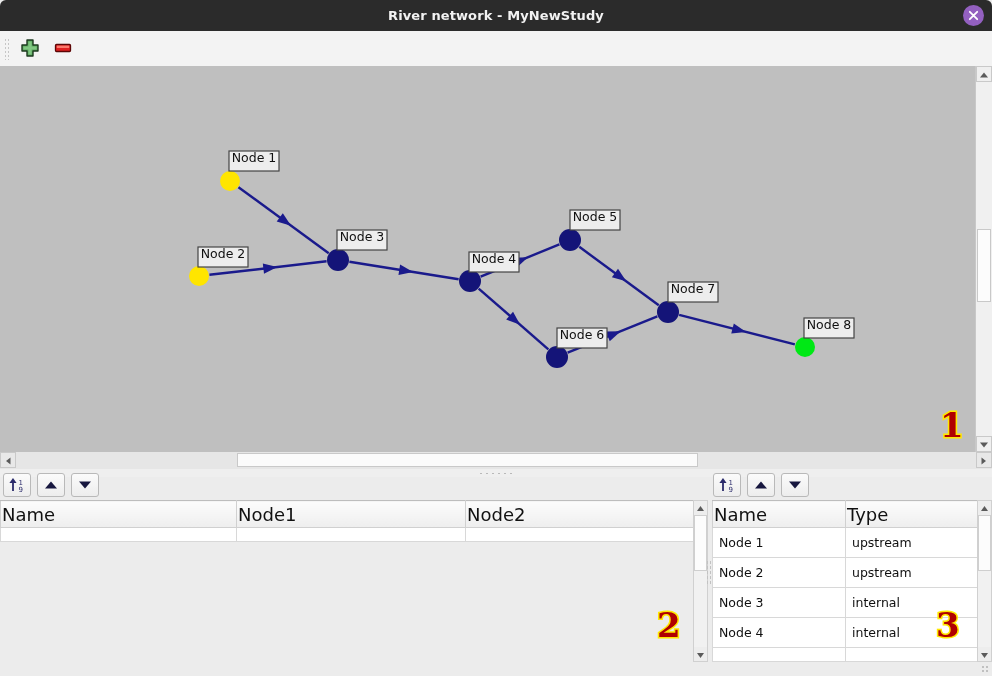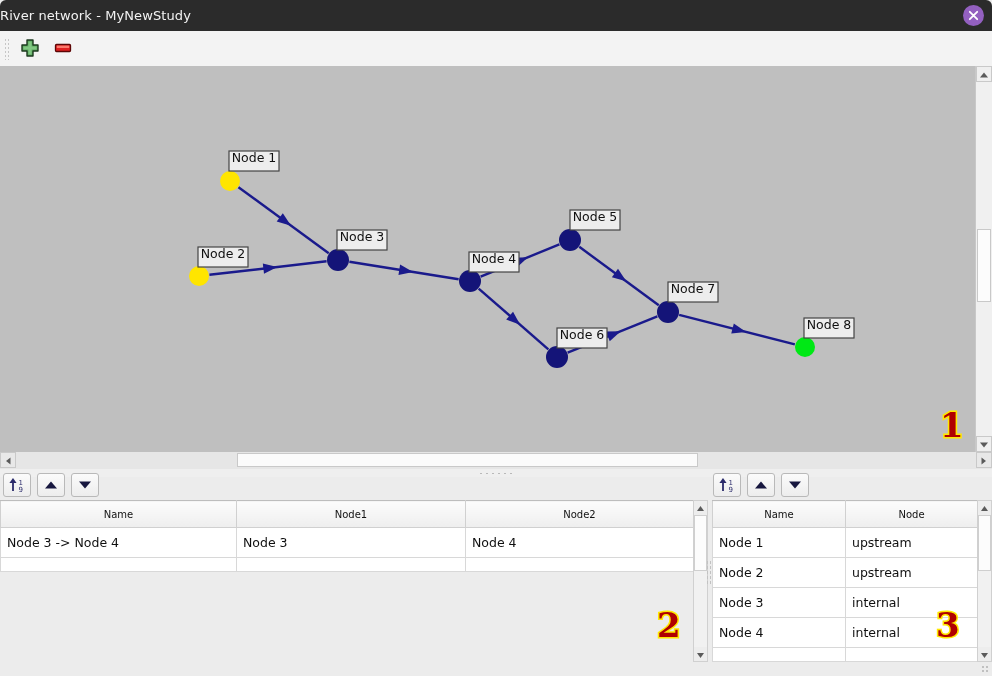--- a/index.html
+++ b/index.html
@@ -17,22 +17,22 @@
   }
 
   
   .titlebar {
     position: absolute; left: 0; top: 0; width: 992px; height: 31px;
     background: #2b2b2b;
     border-top-left-radius: 6px; border-top-right-radius: 6px;
   }
   .titlebar-text {
     position: absolute; left: 0; top: 0; width: 992px; height: 31px;
-    line-height: 31px; text-align: left;
-    color: #f2f2f2; font-size: 13px; font-weight: normal;
+    line-height: 31px; text-align: center;
+    color: #f2f2f2; font-size: 13px; font-weight: bold;
     letter-spacing: 0.1px;
   }
   .close-btn {
     position: absolute; right: 8px; top: 5px;
     width: 21px; height: 21px; border-radius: 50%;
     background: #9360c0;
     cursor: pointer;
   }
   .close-btn svg { position:absolute; left:0; top:0; }
 
@@ -135,22 +135,22 @@
   table.grid {
     position: absolute; border-collapse: collapse; table-layout: fixed;
     background: #ffffff;
     font-size: 12.5px; color: #101010;
   }
   table.grid th {
     height: 24px;
     background: linear-gradient(#fcfcfc, #eeeeee);
     border: 1px solid #d0d0d0;
     border-top: 1px solid #bdbdbd;
-    font-weight: normal; font-size: 10px; color: #111;
-    text-align: center;
+    font-weight: normal; font-size: 18px; color: #111;
+    text-align: left;
   }
   table.grid td {
     height: 29px;
     border: 1px solid #d8d8d8;
     padding: 0 6px;
     background: #ffffff;
     overflow: hidden; white-space: nowrap;
   }
   table.grid td.empty { height: 13px; }
 
@@ -348,25 +348,20 @@
         </colgroup>
       <thead>
           <tr>
             <th>Name</th>
             <th>Node1</th>
             <th>Node2</th>
           </tr>
         </thead>
       <tbody>
           <tr>
-            <td>Node 3 -&gt; Node 4</td>
-            <td>Node 3</td>
-            <td>Node 4</td>
-          </tr>
-          <tr>
             <td class="empty"></td>
             <td class="empty"></td>
             <td class="empty"></td>
           </tr>
         </tbody>
     </table>
 
     <div class="grid-vscroll" id="vs-left" style="left:693px; top:30px; width:15px; height:162px;">
       <div class="gb-arrow gb-up">
         <svg width="13" height="14" viewBox="0 0 13 14">
@@ -407,21 +402,21 @@
     </div>
 
     <table class="grid" id="grid-right" style="left:0; top:30px; width:265px;">
       <colgroup>
           <col style="width:133px">
           <col style="width:132px">
         </colgroup>
       <thead>
           <tr>
             <th>Name</th>
-            <th>Node</th>
+            <th>Type</th>
           </tr>
         </thead>
       <tbody>
           <tr>
             <td>Node 1</td>
             <td>upstream</td>
           </tr>
           <tr>
             <td>Node 2</td>
             <td>upstream</td>

